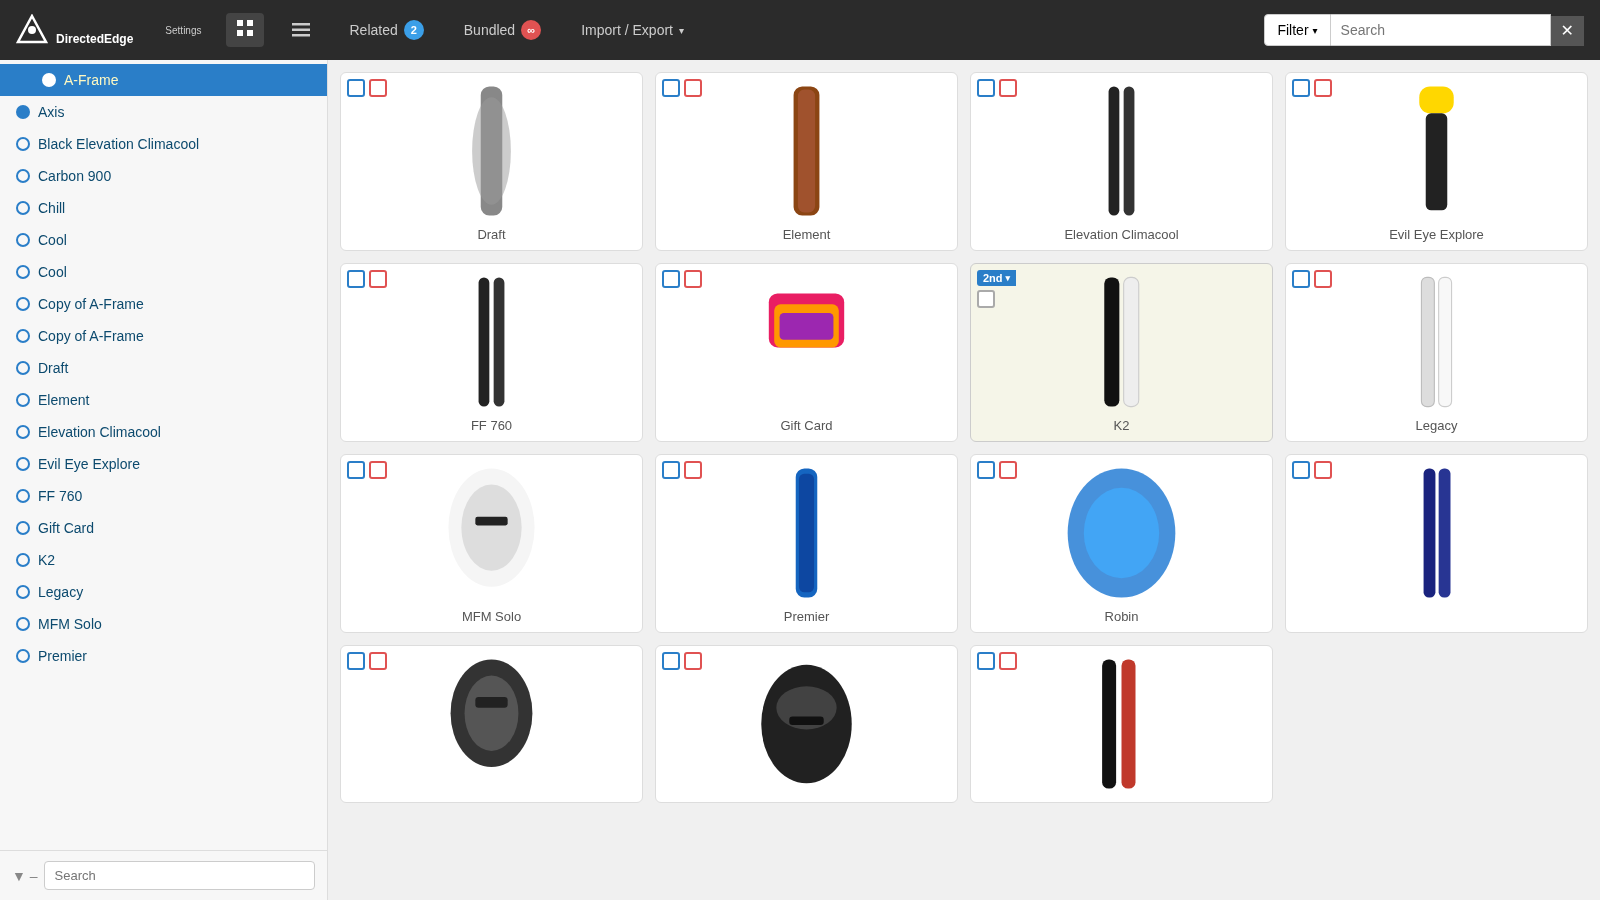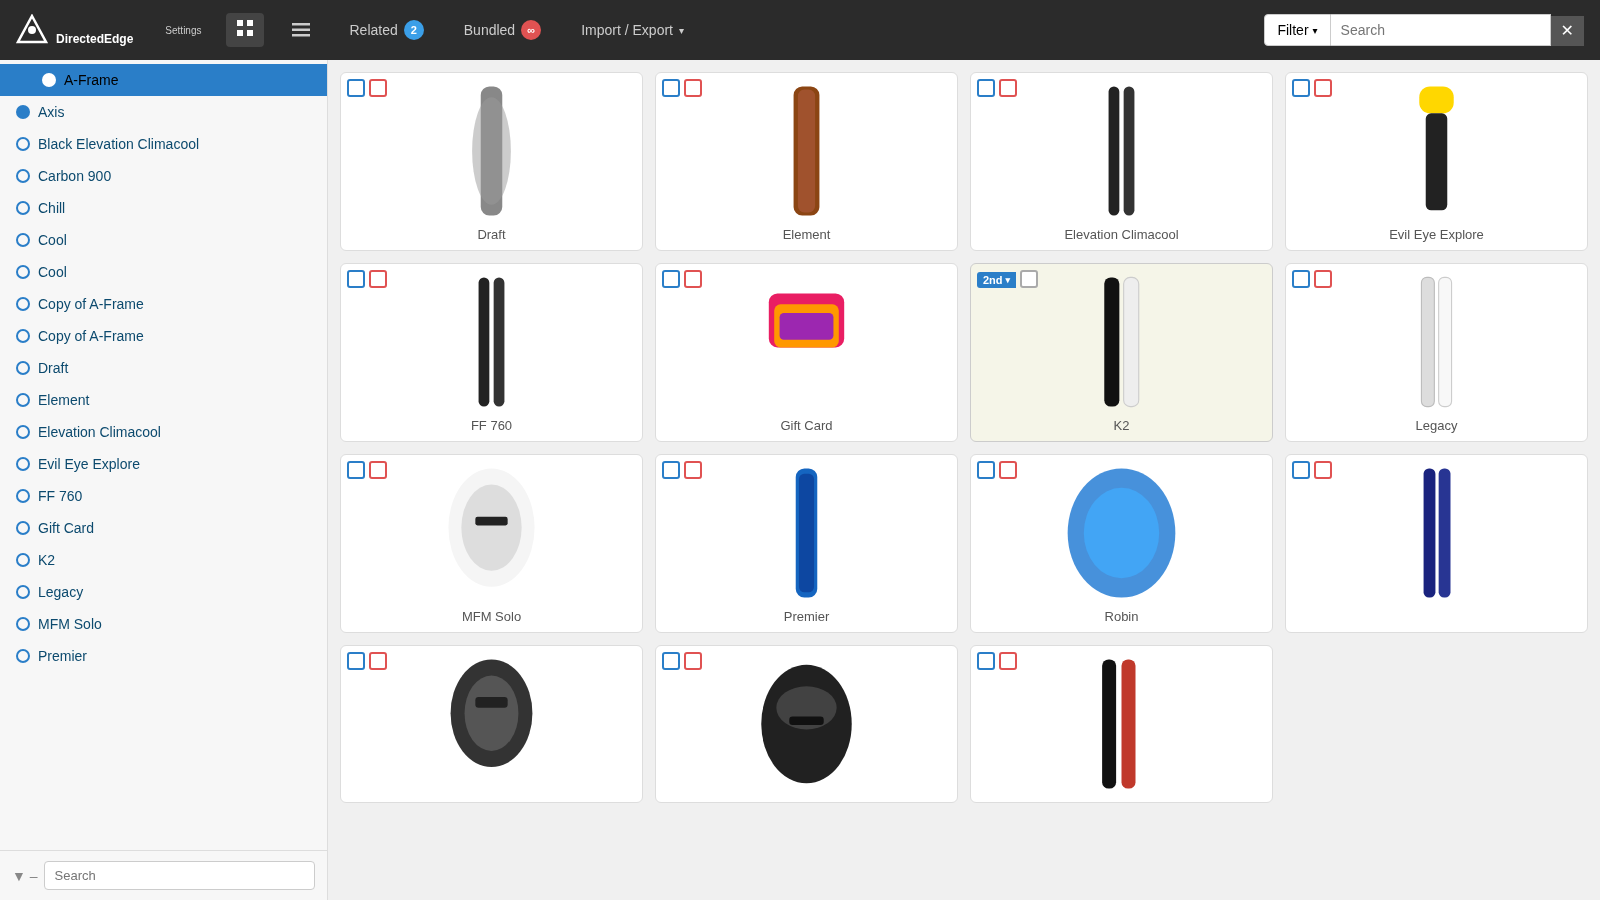--- a/index.html
+++ b/index.html
@@ -43,21 +43,21 @@
     
     .sidebar {
       width: 328px; background: #f7f7f7; border-right: 1px solid #ddd;
       display: flex; flex-direction: column; overflow: hidden;
     }
     .sidebar-list { flex: 1; overflow-y: auto; padding: 4px 0; }
     .sidebar-item {
       display: flex; align-items: center; gap: 8px; padding: 8px 16px;
       font-size: 14px; cursor: pointer; color: #0c4a6e;
     }
-    .sidebar-item.active { background: #2a7ec8; color: #000000; padding-left: 42px; }
+    .sidebar-item.active { background: #2a7ec8; color: #fef9c3; padding-left: 42px; }
     .sidebar-item .circle-icon {
       width: 14px; height: 14px; border-radius: 50%; border: 2px solid #2a7ec8; flex-shrink: 0;
     }
     .sidebar-item .dot-icon {
       width: 14px; height: 14px; border-radius: 50%; background: #2a7ec8; flex-shrink: 0;
     }
     .sidebar-item.active .dot-icon { background: white; }
     .sidebar-footer {
       border-top: 1px solid #ddd; padding: 10px 12px; display: flex; align-items: center; gap: 6px;
     }
@@ -73,21 +73,21 @@
     .card {
       background: white; border-radius: 6px; border: 1px solid #ddd;
       padding: 8px; display: flex; flex-direction: column; align-items: center; position: relative;
     }
     .card.selected { background: #f5f5e8; border-color: #ccc; }
     .card-checkboxes { position: absolute; top: 6px; left: 6px; display: flex; gap: 4px; }
     .cb { width: 18px; height: 18px; border: 2px solid; border-radius: 3px; cursor: pointer; background: white; }
     .cb-blue { border-color: #2a7ec8; }
     .cb-red { border-color: #e05252; }
     .card-badge {
-      position: absolute; top: 6px; left: 6px; display: flex; align-items: flex-end; gap: 4px;
+      position: absolute; top: 6px; left: 6px; display: flex; align-items: flex-start; gap: 4px; flex-direction: column;
     }
     .rank-badge {
       background: #2a7ec8; color: white; font-size: 11px; font-weight: bold;
       padding: 2px 6px; border-radius: 3px 0 0 3px; display: flex; align-items: center; gap: 3px;
     }
     .rank-cb { border-color: #888; }
     .card-img { width: 100%; height: 140px; object-fit: contain; display: flex; align-items: center; justify-content: center; }
     .card-img svg, .card-img-placeholder { width: 100%; height: 140px; }
     .card-label { font-size: 13px; color: #555; margin-top: 6px; text-align: center; }
 

